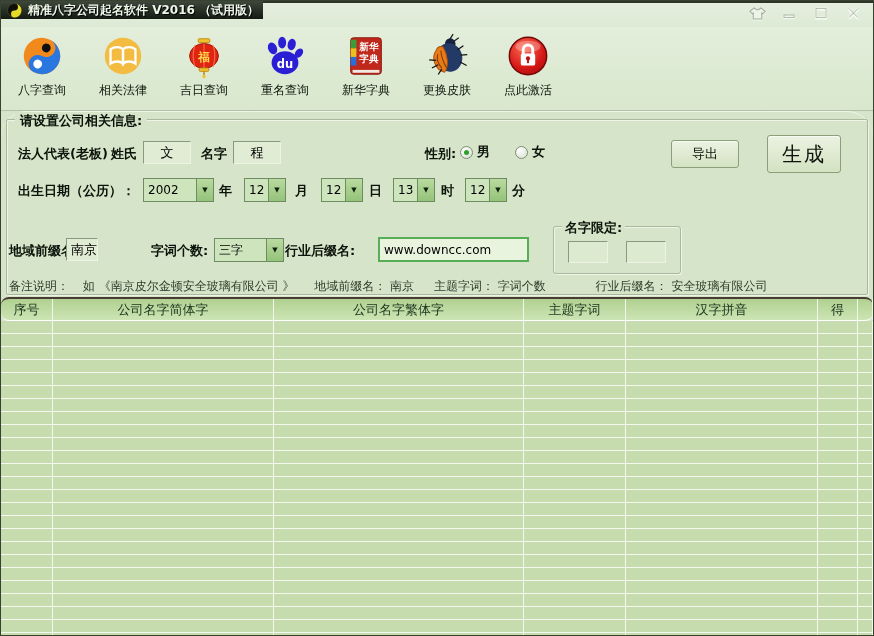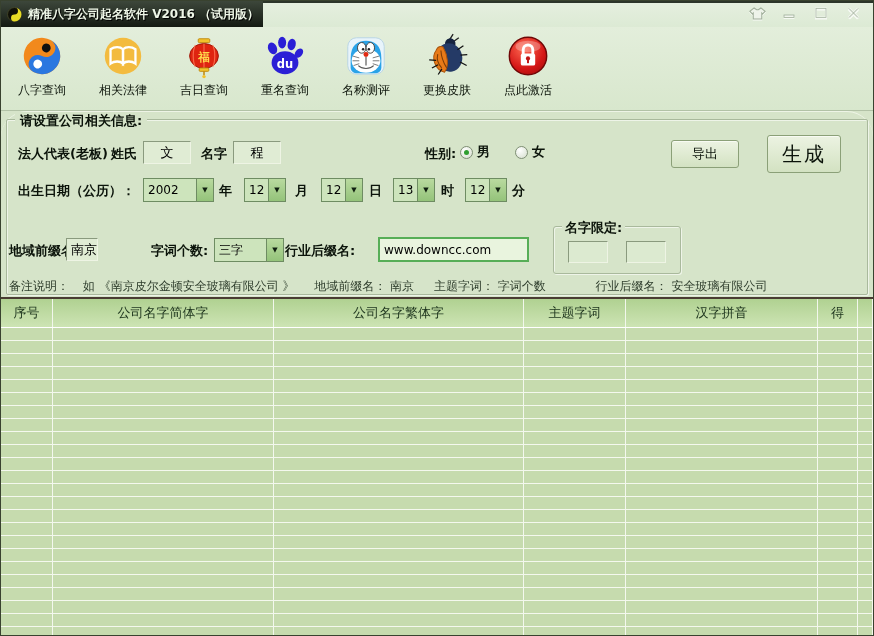--- a/index.html
+++ b/index.html
@@ -6,21 +6,21 @@
   html,body { width:874px; height:636px; overflow:hidden; }
   body { font-family:"DejaVu Sans","Liberation Sans",sans-serif; }
 
   .win { position:relative; width:874px; height:636px; border:1px solid #39422f;
          background:#d6e4c9; overflow:hidden; }
 
   
   .titlebar { position:relative; height:26px;
               background:linear-gradient(180deg,#e6efe0,#dcead4); z-index:5; }
   .titlebar-topline { position:absolute; left:0; top:0; width:100%; height:2px; background:#2c352a; }
-  .title-band { position:absolute; left:0; top:0; width:262px; height:26px;
+  .title-band { position:absolute; left:0; top:0; width:262px; height:18px;
                 background:linear-gradient(180deg,#3d473b,#141a12);
                 display:flex; align-items:center; gap:6px; padding-left:6px; }
   .title-text { color:#eef6e7; font-size:12px; font-weight:bold; white-space:nowrap;
                 text-shadow:1px 1px 0 #000; }
   .win-controls { position:absolute; right:8px; top:4px; display:flex; gap:8px; z-index:6; }
   .win-btn { width:24px; height:16px; display:flex; align-items:center; justify-content:center;
              cursor:default; }
   .win-btn svg { filter:drop-shadow(0 1px 0 rgba(255,255,255,.8)); }
 
   
@@ -86,22 +86,22 @@
                border:1px solid #a9b99c; border-radius:3px;
                box-shadow:inset 1px 1px 0 #eef4e8, 1px 1px 0 #eef4e8; }
   .limit-legend { position:absolute; left:8px; top:-8px; background:#d6e4c9; padding:0 3px;
                   font-weight:bold; font-size:13px; color:#0b130a; }
   .limit-box { position:absolute; top:14px; width:40px; height:22px; background:#dcead0;
                border:1px solid #8a9a7e; border-right-color:#eef4e4; border-bottom-color:#eef4e4; }
 
   
   .table-area { position:relative; height:340px; }
   .thead { display:grid; grid-template-columns:52px 221px 250px 102px 192px 40px 1fr;
-           height:31px; border-top:2px solid #4a3c33; border-bottom:1px solid #ffffff;
-           background:linear-gradient(180deg,#b0d191,#cde4b4); }
+           height:24px; border-top:2px solid #4a3c33; border-bottom:1px solid #ffffff;
+           background:linear-gradient(180deg,#b0d191,#cde4b4);border-radius:8px; }
   .th { display:flex; align-items:center; justify-content:center; font-size:13px; color:#1c331c;
         border-right:1px solid #f2f7ec; overflow:hidden; white-space:nowrap; }
   .tbody { height:316px; overflow:hidden; background:#c6dbae; }
   .tr { display:grid; grid-template-columns:52px 221px 250px 102px 192px 40px 1fr; height:13px; }
   .td { border-right:1px solid #f4f8ee; border-bottom:1px solid #f4f8ee; }
 </style>
 </head>
 <body>
 
 <div class="win">
@@ -210,37 +210,33 @@
           <ellipse cx="21" cy="10" rx="4.2" ry="6.2"></ellipse>
           <ellipse cx="31" cy="12" rx="4.2" ry="6" transform="rotate(14 31 12)"></ellipse>
           <ellipse cx="38.5" cy="21" rx="3.8" ry="5.4" transform="rotate(38 38.5 21)"></ellipse>
           <ellipse cx="24" cy="31" rx="14" ry="12"></ellipse>
         </g>
         <text x="24" y="36" font-size="12" fill="#ffffff" text-anchor="middle" font-weight="bold">du</text>
       </svg>
       <span class="tool-label">重名查询</span>
     </div>
 
-
-    <div class="tool-item">
-      <svg class="tool-icon" viewBox="0 0 48 48">
-        <rect x="5" y="5" width="38" height="38" rx="9" fill="#e8f4fb" stroke="#b8d4e4"></rect>
-        <path d="M8,26 C8,13 15,8 24,8 C33,8 40,13 40,26 L40,36 C40,40 37,42 33,42 L15,42 C11,42 8,40 8,36 Z" fill="#2aa3e8"></path>
-        <ellipse cx="24" cy="29" rx="15" ry="12.5" fill="#ffffff"></ellipse>
-        <ellipse cx="19.5" cy="15.5" rx="4.4" ry="5.6" fill="#ffffff" stroke="#444"></ellipse>
-        <ellipse cx="28.5" cy="15.5" rx="4.4" ry="5.6" fill="#ffffff" stroke="#444"></ellipse>
-        <circle cx="21" cy="17" r="1.3" fill="#222"></circle>
-        <circle cx="27" cy="17" r="1.3" fill="#222"></circle>
-        <circle cx="24" cy="22.5" r="2.6" fill="#e02a12"></circle>
-        <line x1="24" y1="25" x2="24" y2="34" stroke="#555" stroke-width="1.2"></line>
-        <path d="M16,34 C20,38 28,38 32,34" fill="none" stroke="#555" stroke-width="1.2"></path>
-        <path d="M10,24 L17,26 M10,29 L17,29 M11,34 L17,32 M38,24 L31,26 M38,29 L31,29 M37,34 L31,32" stroke="#777" stroke-width="1"></path>
-      </svg>
-      <span class="tool-label">名称测评</span>
-    </div>
+    <div class="tool-item">
+      <svg class="tool-icon" viewBox="0 0 48 48">
+        <rect x="8" y="5" width="32" height="38" rx="3" fill="#c0281c" stroke="#8a140c"></rect>
+        <rect x="8" y="7" width="6" height="9" fill="#3a9c3a"></rect>
+        <rect x="8" y="16" width="6" height="9" fill="#e8c020"></rect>
+        <rect x="8" y="25" width="6" height="9" fill="#2a6fd8"></rect>
+        <rect x="10" y="38.5" width="28" height="3" fill="#efe9e0"></rect>
+        <text x="27" y="18" font-size="10" fill="#ffffff" text-anchor="middle" font-weight="bold">新华</text>
+        <text x="27" y="30" font-size="10" fill="#ffffff" text-anchor="middle" font-weight="bold">字典</text>
+      </svg>
+      <span class="tool-label">新华字典</span>
+    </div>
+
 
     <div class="tool-item">
       <svg class="tool-icon" viewBox="0 0 48 48">
         <g transform="rotate(-12 24 24)">
           <path d="M30,8 L35,3 M33,11 L40,8" stroke="#222" stroke-width="1.4"></path>
           <circle cx="30" cy="12" r="5.5" fill="#15233f"></circle>
           <ellipse cx="26" cy="26" rx="13.5" ry="15" fill="#243a66"></ellipse>
           <path d="M14,16 C7,22 9,36 18,40 C24,35 25,24 22,14 C19,12 16,13 14,16 Z" fill="#e87a18" stroke="#a8540c"></path>
           <path d="M15,20 C13,24 13,30 16,35 M19,17 C18,23 19,30 21,36" stroke="#7c3c06" stroke-width="1.1" fill="none"></path>
           <path d="M12,26 L5,24 M13,31 L6,33 M16,36 L11,41 M36,20 L43,17 M38,26 L45,27 M36,33 L42,38" stroke="#111" stroke-width="1.3"></path>

